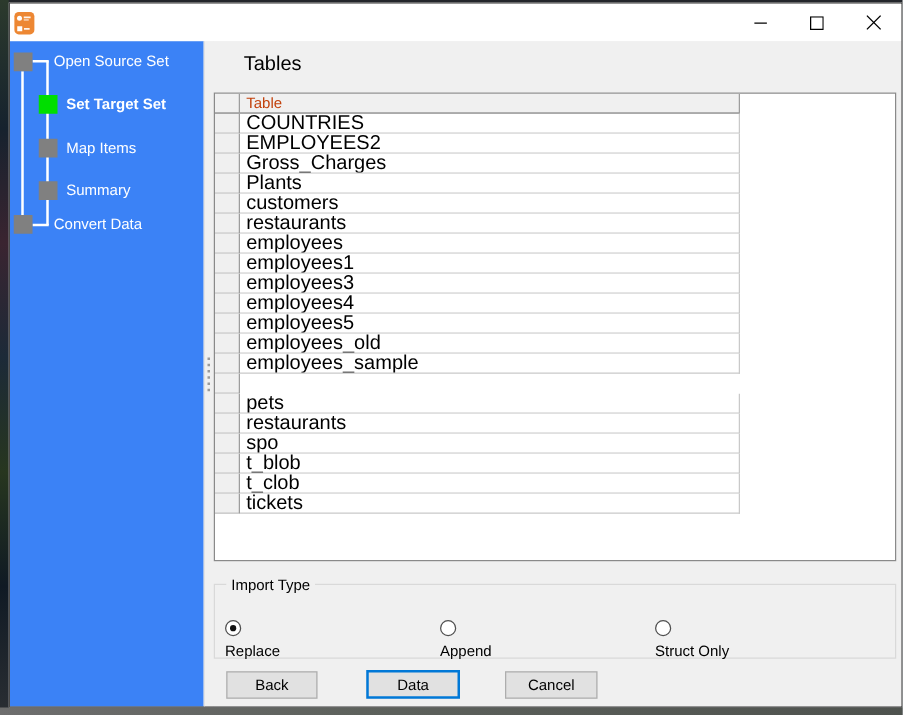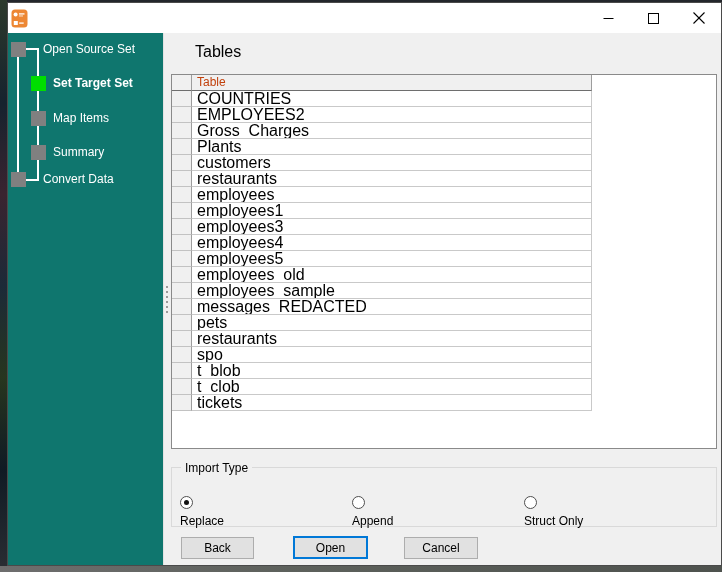--- a/index.html
+++ b/index.html
@@ -99,21 +99,21 @@
           <svg width="12" height="12" viewBox="0 0 12 12">
               <line x1="0.5" y1="0.5" x2="11.5" y2="11.5" stroke="#000" stroke-width="1.1"></line>
               <line x1="11.5" y1="0.5" x2="0.5" y2="11.5" stroke="#000" stroke-width="1.1"></line>
             </svg>
         </div>
       </div>
     </div>
 
     <div class="win-body">
 
-      <div class="sidebar" style="background: #0f766e;">
+      <div class="sidebar" style="background: #3b82f6;">
 
         <div class="conn" style="left:9px;  top:24px;  width:2px;  height:115px;"></div>
         <div class="conn" style="left:29px; top:16px;  width:2px;  height:131px;"></div>
         <div class="conn" style="left:18px; top:15px;  width:13px; height:2px;"></div>
         <div class="conn" style="left:18px; top:146px; width:13px; height:2px;"></div>
 
         <div class="step-square sq-gray" style="left:3px;  top:9px;"></div>
         <div class="step-label" style="left:35px; top:9px;">Open Source Set</div>
 
         <div class="step-square sq-green" style="left:23px; top:43px;"></div>
@@ -196,21 +196,20 @@
               <div class="g-row">
                 <div class="rh-cell"></div>
                 <div class="td-cell">employees_old</div>
               </div>
               <div class="g-row">
                 <div class="rh-cell"></div>
                 <div class="td-cell">employees_sample</div>
               </div>
               <div class="g-row">
                 <div class="rh-cell"></div>
-                <div class="td-cell">messages_REDACTED</div>
               </div>
               <div class="g-row">
                 <div class="rh-cell"></div>
                 <div class="td-cell">pets</div>
               </div>
               <div class="g-row">
                 <div class="rh-cell"></div>
                 <div class="td-cell">restaurants</div>
               </div>
               <div class="g-row">
@@ -246,20 +245,20 @@
                 <span class="radio-label">Append</span>
               </div>
               <div class="radio-item" style="left: 352px;">
                 <span class="radio-circle"></span>
                 <span class="radio-label">Struct Only</span>
               </div>
             </div>
         </div>
 
         <button class="btn btn-back">Back</button>
-        <button class="btn btn-next btn-default">Open</button>
+        <button class="btn btn-next btn-default">Data</button>
         <button class="btn btn-cancel">Cancel</button>
       </div>
     </div>
   </div>
 
   <div class="desktop-bottom"></div>
 </div>
 
 </body></html>

